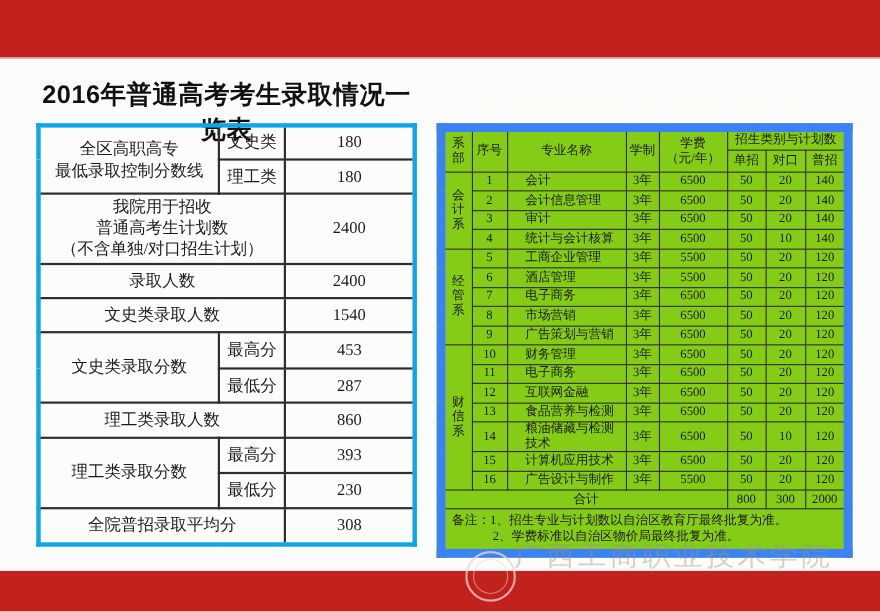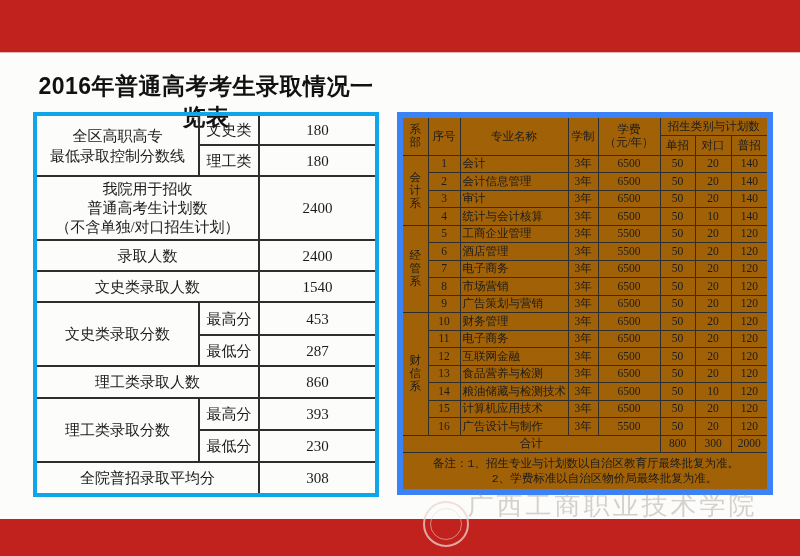--- a/index.html
+++ b/index.html
@@ -18,27 +18,27 @@
   .title-right{left:397px;top:75px;width:370px;}
 
   table{border-collapse:collapse;table-layout:fixed;}
 
   
   .lt{position:absolute;left:33px;top:112px;border:4px solid #0ea5e9;}
   .lt td{border:2px solid #2e2e2e;text-align:center;vertical-align:middle;
          font-size:15px;line-height:20px;padding:0 2px;}
 
   
-  .rt{position:absolute;left:397px;top:112px;border:6px solid #3b82f6;background:#a16207;}
+  .rt{position:absolute;left:397px;top:112px;border:8px solid #3b82f6;background:#84cc16;}
   .rt td{border:1px solid #2e2e2e;text-align:center;vertical-align:middle;
          font-size:11.5px;line-height:13px;padding:0 1px;}
-  .rt .major{text-align:left;padding-left:2px;}
+  .rt .major{text-align:left;padding-left:16px;}
   .rt .dept{line-height:13px;font-size:11.5px;}
   .rt .fee-head{line-height:13px;}
-  .rt .notes{text-align:center;vertical-align:top;padding:3px 4px 3px 6px;line-height:15px;font-family:Liberation Mono, monospace;}
+  .rt .notes{text-align:left;vertical-align:top;padding:3px 4px 3px 6px;line-height:15px;}
   .rt .notes .note2{padding-left:37px;}
 
   
   .wm-cn{position:absolute;left:455px;top:488px;width:315px;z-index:2;
          text-align:center;font-size:26px;letter-spacing:3px;
          color:rgba(158,148,138,0.42);filter:blur(0.4px);transform:scaleY(0.95);}
   .seal{position:absolute;left:423px;top:501px;width:42px;height:42px;z-index:3;
         border:2px solid rgba(236,214,209,0.75);border-radius:50%;}
   .seal-inner{position:absolute;left:5px;top:5px;right:5px;bottom:5px;
               border:1px solid rgba(236,214,209,0.55);border-radius:50%;}

